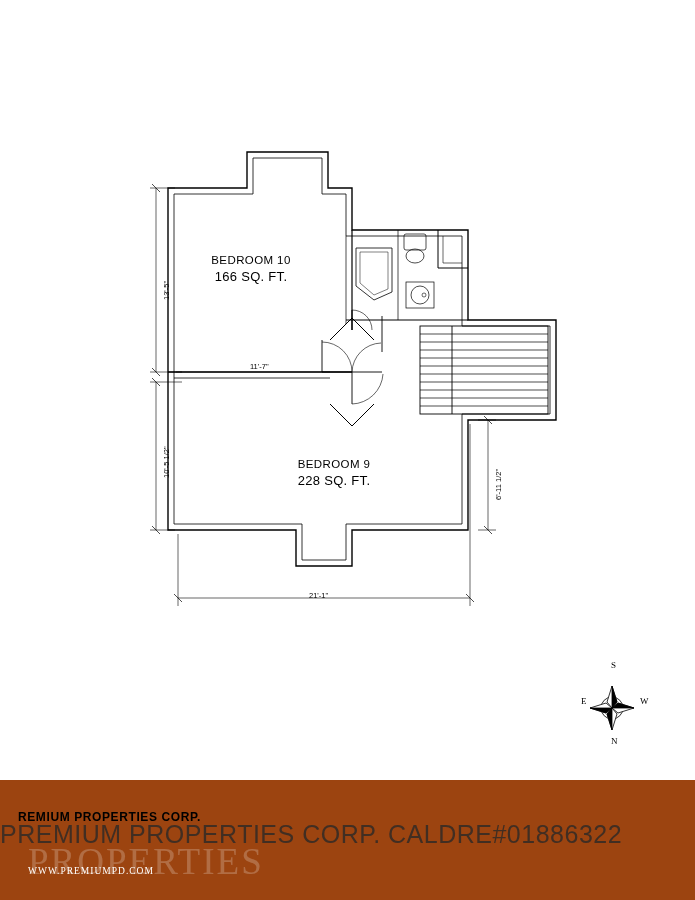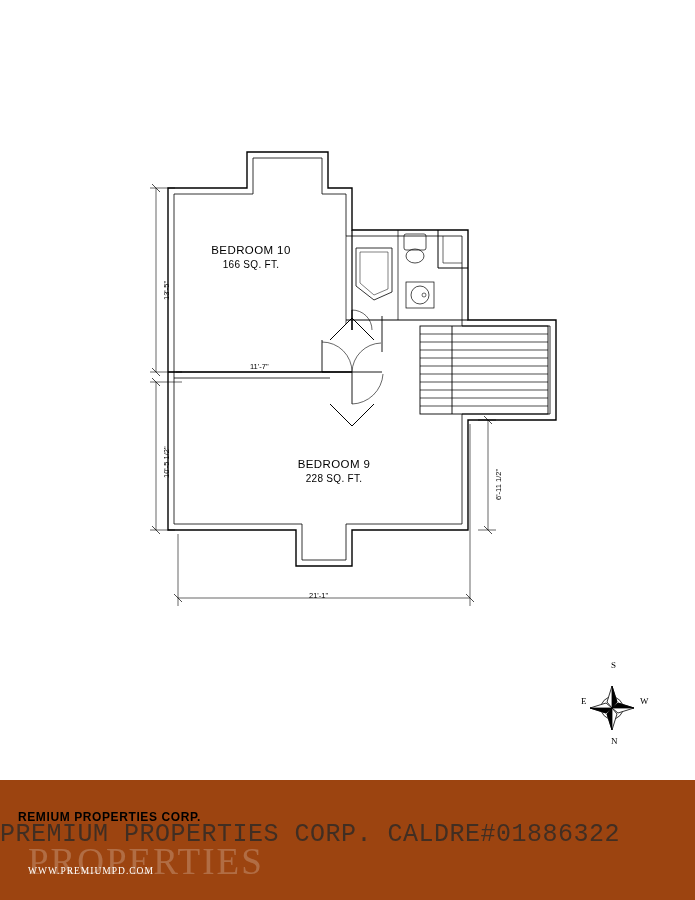--- a/index.html
+++ b/index.html
@@ -40,21 +40,21 @@
     color: #000000;
     font-family: "Liberation Sans", sans-serif;
     white-space: nowrap;
   }
   .room-name {
     font-size: 11.5px;
     letter-spacing: 0.4px;
     display: block;
   }
   .room-area {
-    font-size: 10px;
+    font-size: 13px;
     letter-spacing: 0.3px;
     display: block;
     margin-top: 3px;
   }
 
   
   .dim {
     position: absolute;
     font-size: 7.5px;
     color: #000000;
@@ -137,21 +137,21 @@
     letter-spacing: 1px;
   }
 
   
   .overlay-wm {
     position: absolute;
     left: 0;
     top: 820px;
     width: 560px;
     text-align: center;
-    font-family: Liberation Mono, monospace;
+    font-family: Liberation Sans, sans-serif;
     font-size: 25px;
     color: rgba(40,40,40,0.78);
     letter-spacing: 0.5px;
     white-space: nowrap;
     pointer-events: none;
   }
 </style>
 </head>
 <body>
 
@@ -257,21 +257,21 @@
           <path d="M-22,0 L-6,-5 L0,0 L-6,5 Z" fill="#ffffff"></path>
           <path d="M22,0 L6,-5 L0,0 L6,5 Z" fill="#ffffff"></path>
           <path d="M0,-22 L5,-6 L0,0 Z" fill="#000000"></path>
           <path d="M0,22 L-5,6 L0,0 Z" fill="#000000"></path>
           <path d="M-22,0 L-6,5 L0,0 Z" fill="#000000"></path>
           <path d="M22,0 L6,-5 L0,0 Z" fill="#000000"></path>
         </g>
       </g>
     </svg>
 
-    <div class="room-label" style="left:181px; top:244px; width:140px;">
+    <div class="room-label" style="left:181px; top:254px; width:140px;">
       <span class="room-name">BEDROOM 10</span>
       <span class="room-area">166 SQ. FT.</span>
     </div>
 
     <div class="room-label" style="left:264px; top:458px; width:140px;">
       <span class="room-name">BEDROOM 9</span>
       <span class="room-area">228 SQ. FT.</span>
     </div>
 
     <div class="dim vert" style="left:162px; top:300px;">13'-5"</div>

